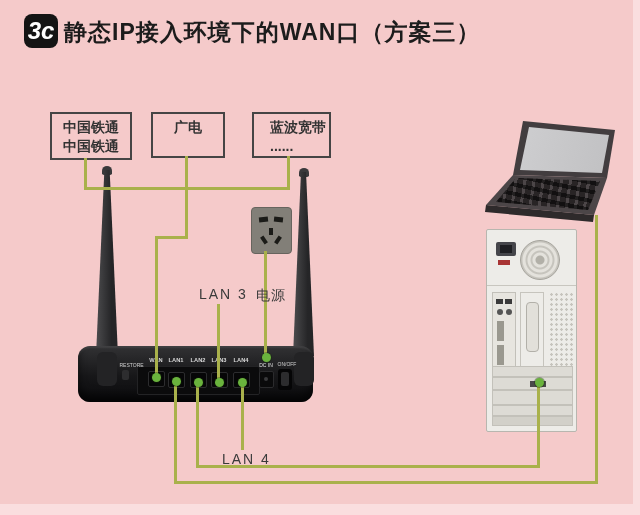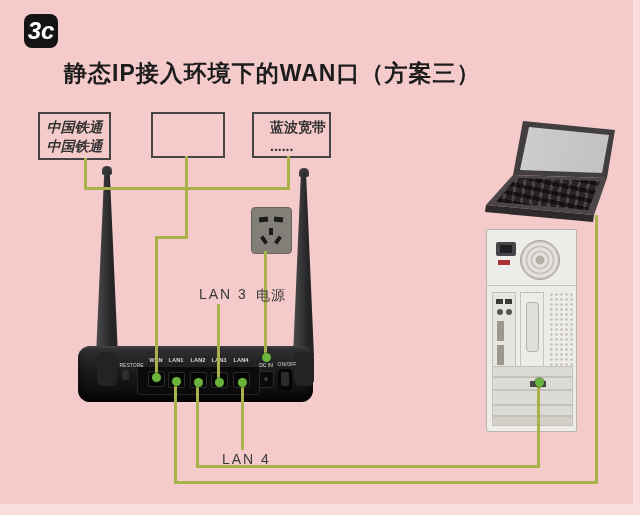--- a/index.html
+++ b/index.html
@@ -5,21 +5,21 @@
   html,body{margin:0;padding:0;}
   .page{position:relative;width:640px;height:515px;overflow:hidden;
         font-family:"Liberation Sans",sans-serif;background:#f5caca;}
   .abs{position:absolute;}
   .edge{position:absolute;}
   
   .badge{position:absolute;left:24px;top:14px;width:34px;height:34px;background:#141414;
          border-radius:8px;color:#fff;font-weight:bold;font-style:italic;font-size:24px;
          display:flex;align-items:center;justify-content:center;}
   .title{position:absolute;left:64px;top:17px;font-size:23px;font-weight:bold;color:#1c1c1c;
-         letter-spacing:1px;white-space:nowrap;margin-top:41px;}
+         letter-spacing:1px;white-space:nowrap;}
   
   .ispbox{position:absolute;border:2px solid #454545;color:#333;font-weight:bold;
           font-size:14px;line-height:19px;text-align:center;padding-top:4px;box-sizing:border-box;}
   
   .cable{position:absolute;background:#a9b14b;}
   .cdot{position:absolute;width:9px;height:9px;border-radius:50%;background:#6ab33d;
         box-shadow:0 0 0 1px rgba(20,40,10,.35);}
   
   .flabel{position:absolute;color:#3a3a3a;font-size:14px;letter-spacing:2px;white-space:nowrap;}
   
@@ -54,25 +54,26 @@
 <body>
 
 <div class="page" style="background: rgb(245, 202, 202);">
 
   <div class="edge" style="left: 633px; top: 0px; width: 7px; height: 515px; background: rgb(250, 222, 223);"></div>
   <div class="edge" style="left: 0px; top: 504px; width: 640px; height: 11px; background: rgb(250, 222, 223);"></div>
 
   <div class="badge">3c</div>
   <div class="title">静态IP接入环境下的WAN口（方案三）</div>
 
-  <div class="ispbox" style="left:38px;top:112px;width:73px;height:48px;font-style:italic;">
+  <div class="ispbox" style="left:50px;top:112px;width:82px;height:48px;">
     <div>中国铁通</div>
     <div>中国铁通</div>
   </div>
   <div class="ispbox" style="left:151px;top:112px;width:74px;height:46px;">
+    <div>广电</div>
   </div>
   <div class="ispbox" style="left:252px;top:112px;width:79px;height:46px;text-align:left;padding-left:16px;">
     <div>蓝波宽带</div>
     <div>......</div>
   </div>
 
   <div class="outlet">
     <div class="slot" style="left:7px;top:9px;width:9px;height:5px;transform:rotate(-6deg);"></div>
     <div class="slot" style="left:22px;top:9px;width:9px;height:5px;transform:rotate(6deg);"></div>
     <div class="slot" style="left:17px;top:20px;width:4px;height:7px;"></div>

